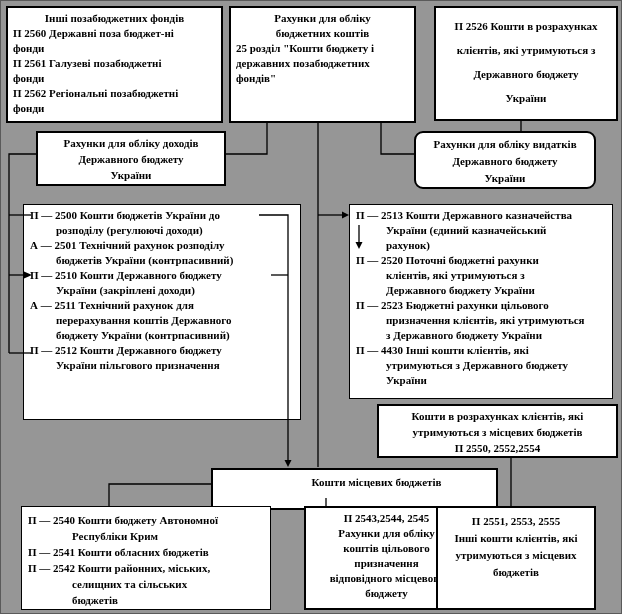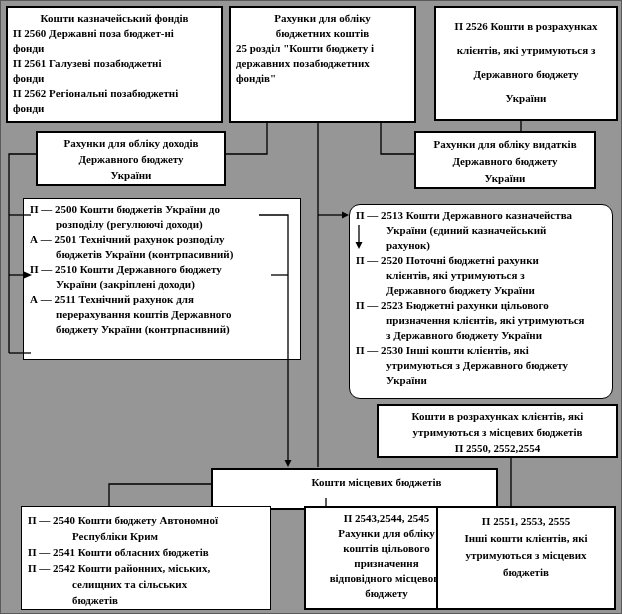--- a/index.html
+++ b/index.html
@@ -40,21 +40,21 @@
     z-index:3;
   }
   .box{z-index:2;}
 </style>
 </head>
 <body>
 
 <div id="canvas">
 
   <div class="box" style="left:5px;top:5px;width:217px;height:117px;padding:3px 5px;">
-    <div class="center">Кошти казначейський  фондів</div>
+    <div class="center">Інші позабюджетних  фондів</div>
     <div class="pre">П 2560  Державні поза бюджет-ні
 фонди
 П 2561  Галузеві позабюджетні
 фонди
 П 2562  Регіональні позабюджетні
 фонди</div>
   </div>
 
   <div class="box" style="left:228px;top:5px;width:187px;height:117px;padding:3px 5px;">
     <div class="center pre">Рахунки для обліку
@@ -66,47 +66,49 @@
 
   <div class="box center pre" style="left:433px;top:5px;width:184px;height:115px;padding:6px 4px;line-height:24px;">П 2526 Кошти в розрахунках
 клієнтів,  які утримуються з
 Державного бюджету
 України</div>
 
   <div class="box center pre" style="left:35px;top:130px;width:190px;height:55px;padding-top:2px;line-height:16px;">Рахунки для обліку доходів
 Державного бюджету
 України</div>
 
-  <div class="box center pre" style="left:413px;top:130px;width:182px;height:58px;padding-top:3px;line-height:17px;">Рахунки для обліку видатків
+  <div class="box center pre" style="left:413px;top:130px;width:182px;height:58px;padding-top:3px;line-height:17px;border-radius:9px;">Рахунки для обліку видатків
 Державного бюджету
 України</div>
 
-  <div class="box thin" style="left:22px;top:197px;width:278px;height:162px;padding:3px 2px 0 6px;">
+  <div class="box thin" style="left:22px;top:203px;width:278px;height:216px;padding:3px 2px 0 6px;">
     <div class="row hang26">П — 2500 Кошти бюджетів України до
 розподілу (регулюючі доходи)</div>
     <div class="row hang26">А — 2501 Технічний рахунок розподілу
 бюджетів України (контрпасивний)</div>
     <div class="row hang26">П — 2510 Кошти Державного бюджету
 України (закріплені доходи)</div>
     <div class="row hang26">А — 2511 Технічний рахунок для
 перерахування коштів Державного
 бюджету України (контрпасивний)</div>
+    <div class="row hang26">П — 2512 Кошти Державного бюджету
+України пільгового призначення</div>
   </div>
 
-  <div class="box thin" style="left:348px;top:203px;width:264px;height:195px;padding:3px 2px 0 6px;border-radius:11px;">
+  <div class="box thin" style="left:348px;top:203px;width:264px;height:195px;padding:3px 2px 0 6px;">
     <div class="row hang30">П — 2513 Кошти Державного казначейства
 України (єдиний казначейський
 рахунок)</div>
     <div class="row hang30">П — 2520 Поточні бюджетні рахунки
 клієнтів,  які утримуються з
 Державного бюджету України</div>
     <div class="row hang30">П — 2523 Бюджетні рахунки цільового
 призначення клієнтів,  які утримуються
 з Державного бюджету  України</div>
-    <div class="row hang30">П — 2530 Інші кошти клієнтів,  які
+    <div class="row hang30">П — 4430 Інші кошти клієнтів,  які
 утримуються з Державного бюджету
 України</div>
   </div>
 
   <div class="box center pre" style="left:376px;top:403px;width:241px;height:54px;padding-top:2px;line-height:16px;">Кошти в розрахунках клієнтів,  які
 утримуються з місцевих  бюджетів
 П 2550,  2552,2554</div>
 
   <div class="box center pre" style="left:210px;top:467px;width:287px;height:42px;line-height:25px;padding-left:44px;">Кошти місцевих  бюджетів</div>
 
@@ -119,21 +121,21 @@
 бюджетів</div>
   </div>
 
   <div class="box center pre" style="left:262px;top:505px;width:165px;height:104px;padding-top:3px;line-height:15px;margin-left:41px;">П 2543,2544,  2545
 Рахунки для обліку
 коштів цільового
 призначення
 відповідного місцевого
 бюджету</div>
 
-  <div class="box center pre" style="left:435px;top:505px;width:180px;height:104px;padding-top:5px;line-height:17px;">П 2551,  2553,  2555
+  <div class="box center pre" style="left:435px;top:505px;width:160px;height:104px;padding-top:5px;line-height:17px;">П 2551,  2553,  2555
 Інші кошти клієнтів,  які
 утримуються з місцевих
 бюджетів</div>
 
   <svg id="connectors" width="622" height="614" viewBox="0 0 622 614" fill="none" stroke="#000000" stroke-width="1.3">
     <path d="M317 122 V466"></path>
     <path d="M266 122 V153 H225"></path>
     <path d="M380 122 V153 H413"></path>
     <path d="M520 120 V130"></path>
     <path d="M35 153 H8 V352"></path>

